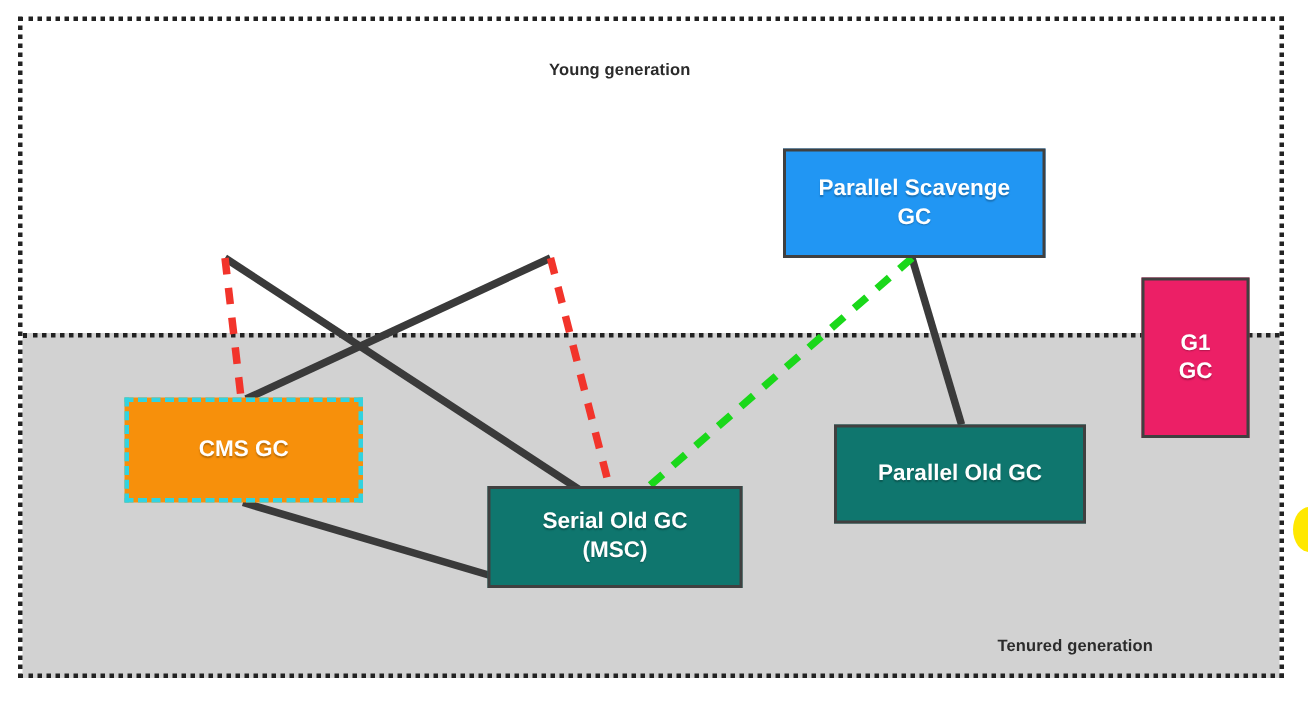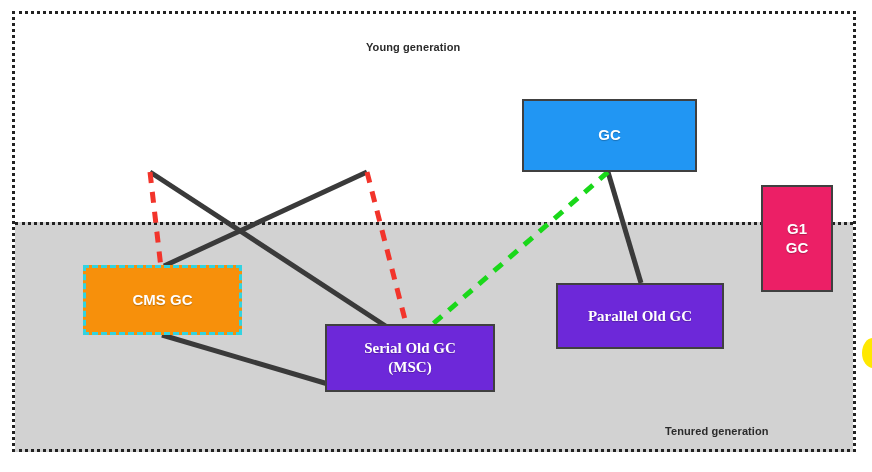--- a/index.html
+++ b/index.html
@@ -30,21 +30,21 @@
   
   .node{
     position:absolute;box-sizing:border-box;display:flex;
     align-items:center;justify-content:center;text-align:center;
     color:#ffffff;font-weight:bold;font-size:15px;line-height:1.25;
     border:2px solid #404040;
     text-shadow:0 1px 1px rgba(0,0,0,.25);
     padding:2px 6px;
   }
   .node.young{background:#2196f3;}
-  .node.old{background:#6d28d9;font-family:Liberation Serif, serif;}
+  .node.old{background:#0f766e;}
   .node.g1{background:#ec1f66;font-size:15px;margin-top:20px;}
   .node.cms{background:#f7900b;border:3px dashed #32d3e0;}
 
   #n-serial{left:77px;top:99px;width:147px;height:73px;}
   #n-parnew{left:283px;top:99px;width:177px;height:73px;}
   #n-pscav{left:522px;top:99px;width:175px;height:73px;}
   #n-g1{left:761px;top:165px;width:72px;height:107px;}
   #n-cms{left:83px;top:265px;width:159px;height:70px;}
   #n-serialold{left:325px;top:324px;width:170px;height:68px;}
   #n-parold{left:556px;top:283px;width:168px;height:66px;}
@@ -82,20 +82,21 @@
 
     <line x1="367" y1="172" x2="411" y2="343" stroke="#f2342b" stroke-width="5" stroke-dasharray="11 9"></line>
 
     <line x1="608" y1="172" x2="411" y2="343" stroke="#1ad81a" stroke-width="5" stroke-dasharray="11 9"></line>
   </svg>
 
 
 
   <div class="node young" id="n-pscav">
     <div>
+      <span>Parallel Scavenge</span>
       <span>GC</span>
     </div>
   </div>
 
   <div class="node g1" id="n-g1">
     <div>
       <span>G1</span>
       <span>GC</span>
     </div>
   </div>

